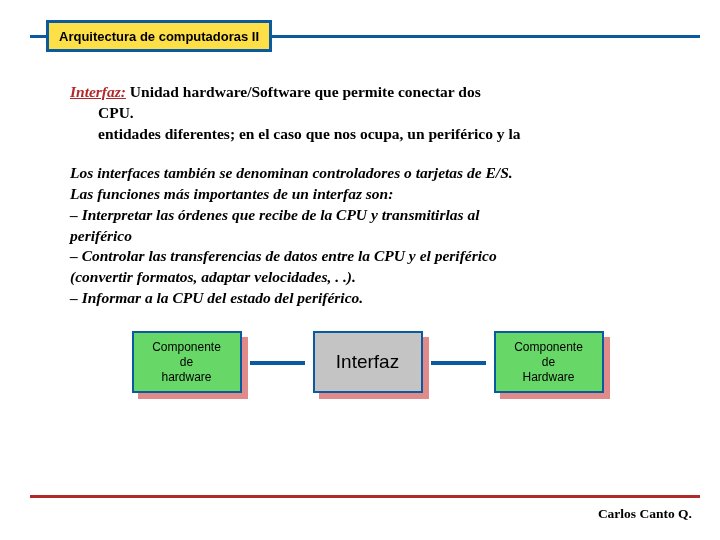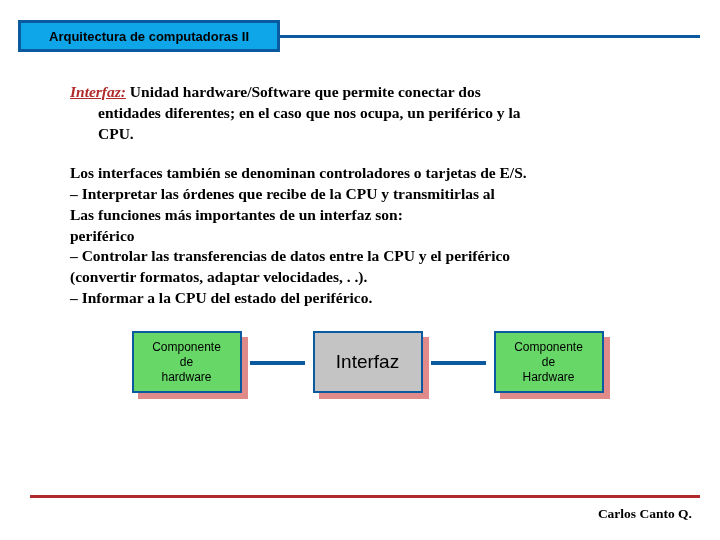--- a/index.html
+++ b/index.html
@@ -10,24 +10,24 @@
     position: relative;
     background: #fff;
   }
   .header-area {
     position: relative;
     padding: 20px 0 0 0;
   }
   .title-box {
     position: relative;
     display: inline-block;
-    margin-left: 18px;
+    margin-left: 46px;
     border: 3px solid #0b5aa0;
-    padding: 4px 28px;
-    background: #0ea5e9;
+    padding: 4px 10px;
+    background: #fde047;
     z-index: 2;
   }
   .title-box span {
     font-family: Verdana, Geneva, sans-serif;
     font-size: 13px;
     font-weight: bold;
     color: #000;
   }
   .header-line {
     position: absolute;
@@ -53,20 +53,21 @@
   }
   .def-text {
     font-weight: bold;
     color: #000;
   }
   .def-indent {
     padding-left: 28px;
   }
   .body-block {
     font-weight: bold;
+    font-style: italic;
     color: #000;
   }
   .diagram {
     display: flex;
     align-items: center;
     justify-content: center;
     gap: 8px;
     margin: 22px auto 0 auto;
   }
   .box-outer {
@@ -130,28 +131,28 @@
   <div class="title-box">
     <span>Arquitectura de computadoras II</span>
   </div>
 </div>
 
 <div class="content">
   <div class="def-block">
     <div>
       <span class="def-label">Interfaz:</span><span class="def-text">  Unidad hardware/Software que permite conectar dos</span>
     </div>
+    <div class="def-text def-indent">CPU.</div>
     <div class="def-text def-indent">entidades diferentes; en el caso que nos ocupa, un periférico y la</div>
-    <div class="def-text def-indent">CPU.</div>
   </div>
 
   <div class="body-block">
     <div>Los interfaces también se denominan controladores o tarjetas de E/S.</div>
+    <div> Las funciones más importantes de un interfaz son:</div>
     <div>– Interpretar las órdenes que recibe de la CPU y transmitirlas al</div>
-    <div> Las funciones más importantes de un interfaz son:</div>
     <div>periférico</div>
     <div>– Controlar las transferencias de datos entre la CPU y el periférico</div>
     <div>(convertir formatos, adaptar velocidades, . .).</div>
     <div>– Informar a la CPU del estado del periférico.</div>
   </div>
 
   <div class="diagram">
     <div class="box-outer">
       <div class="shadow"></div>
       <div class="box box-green">

